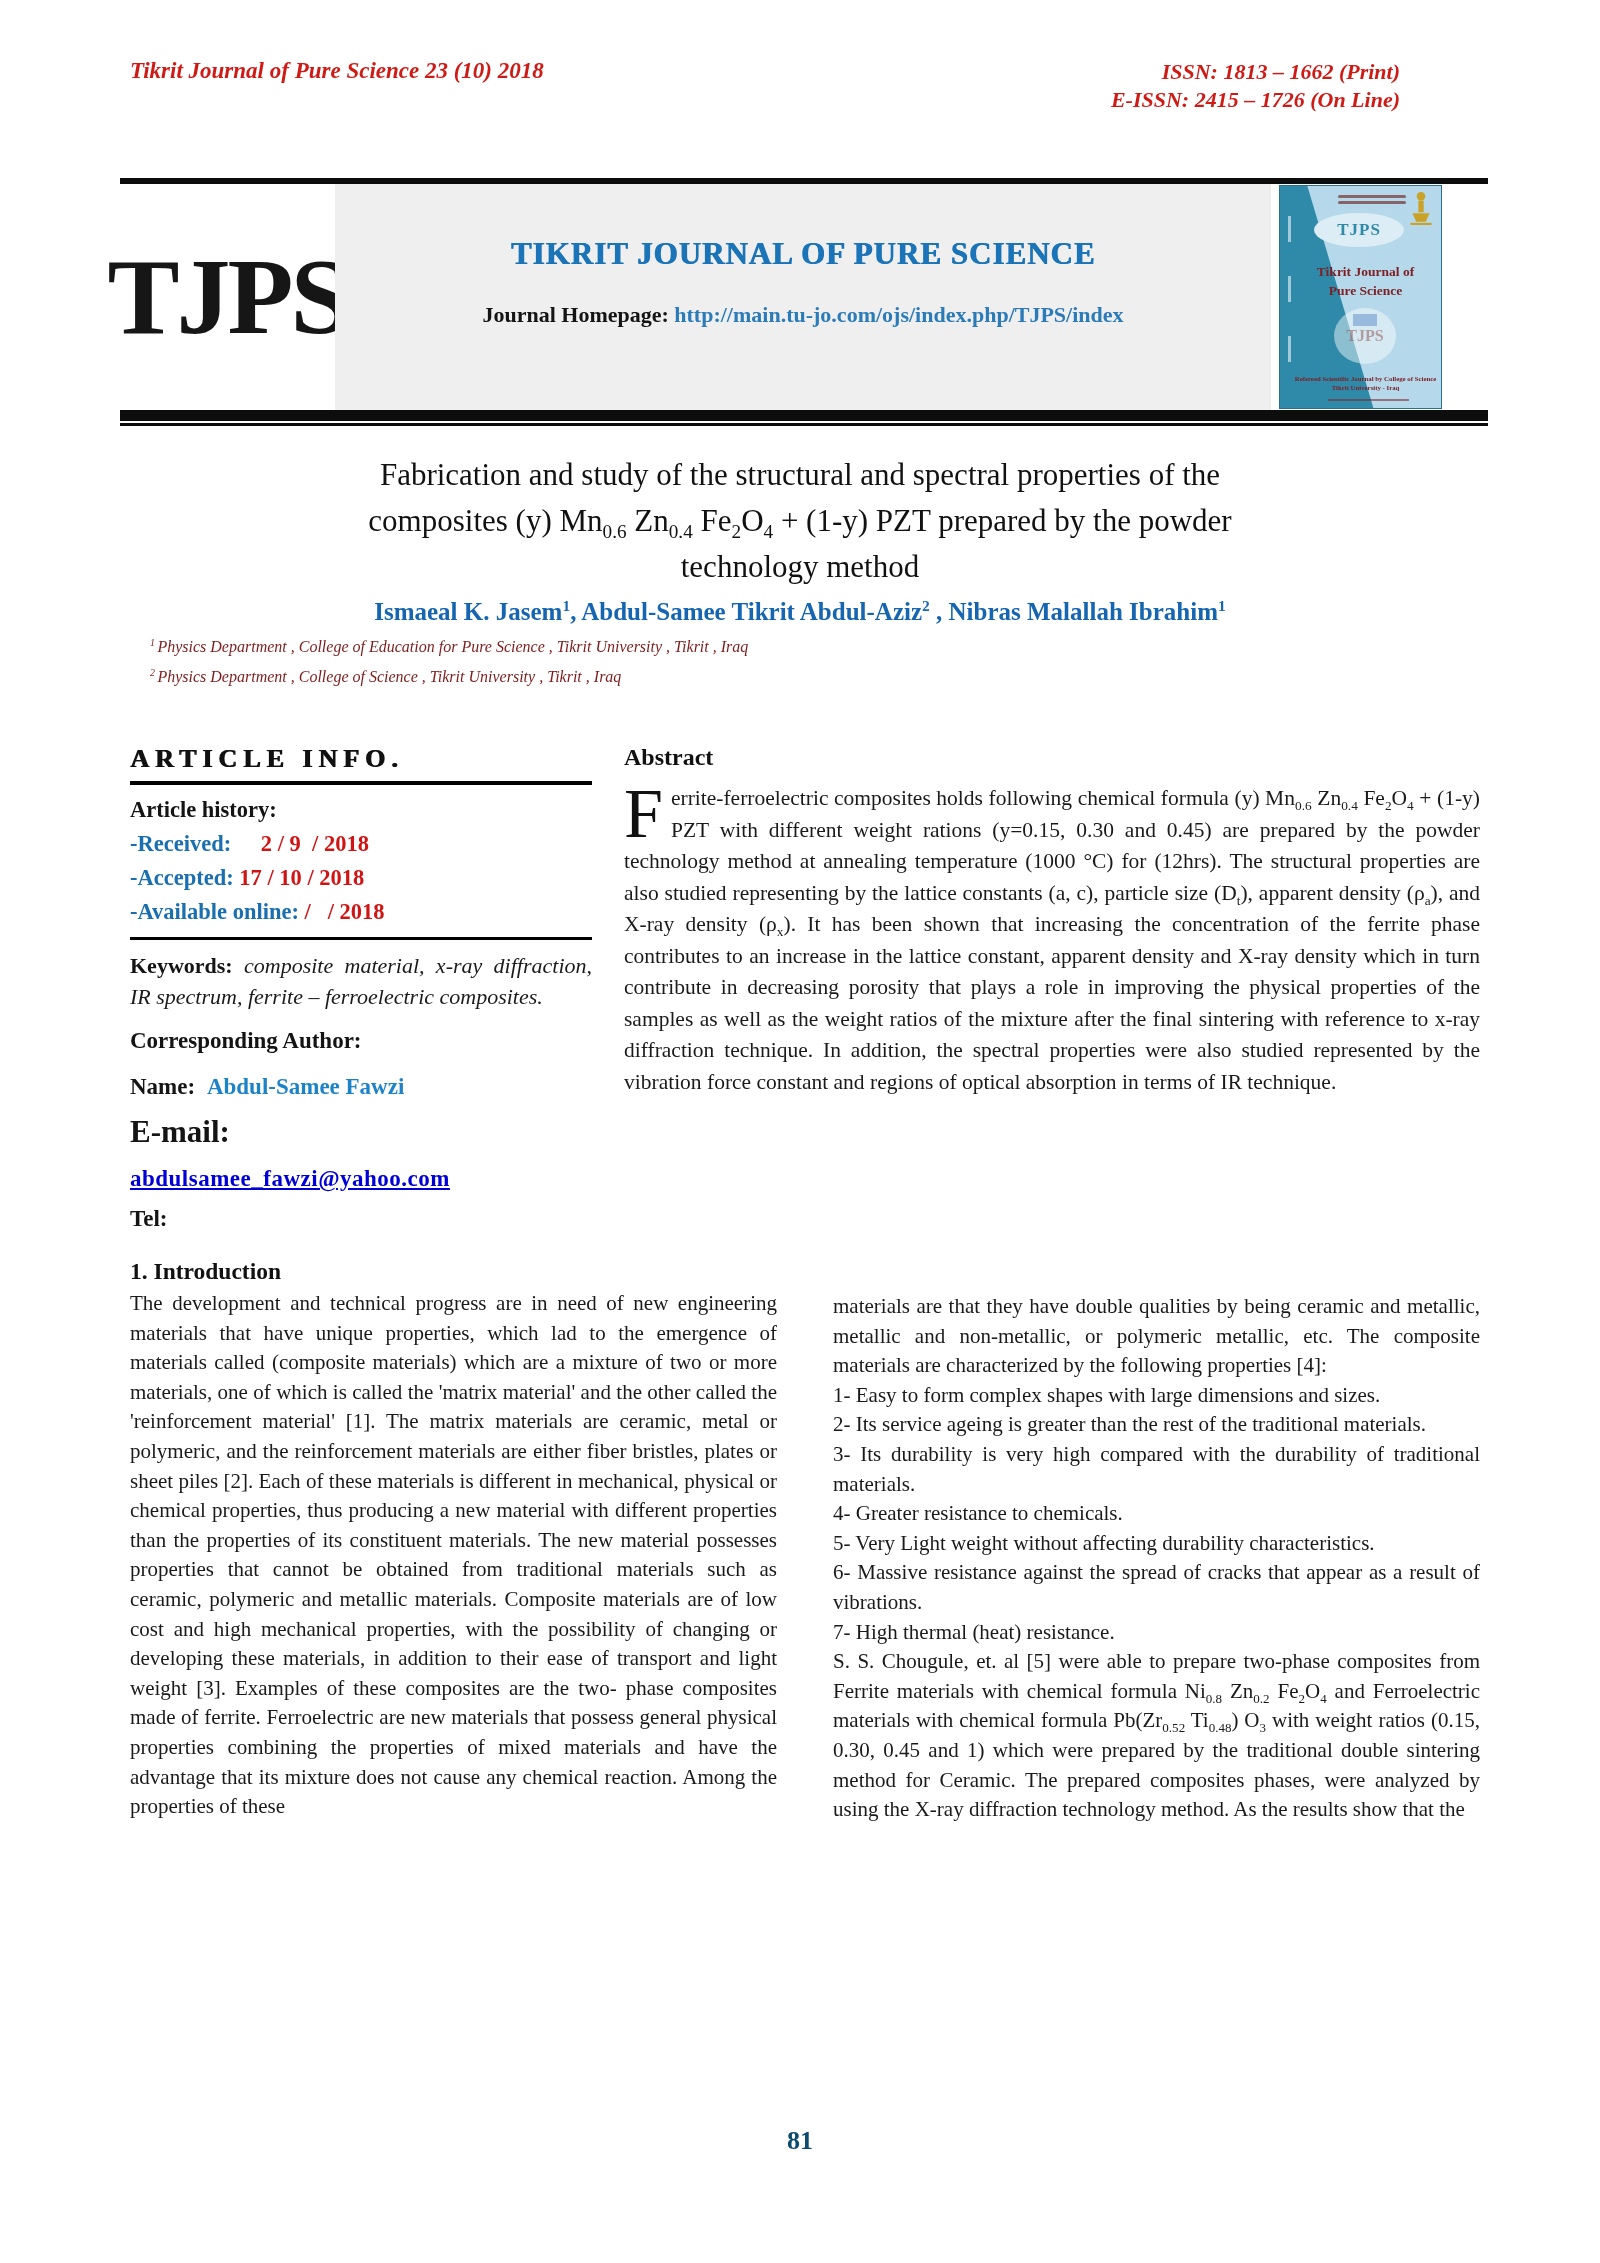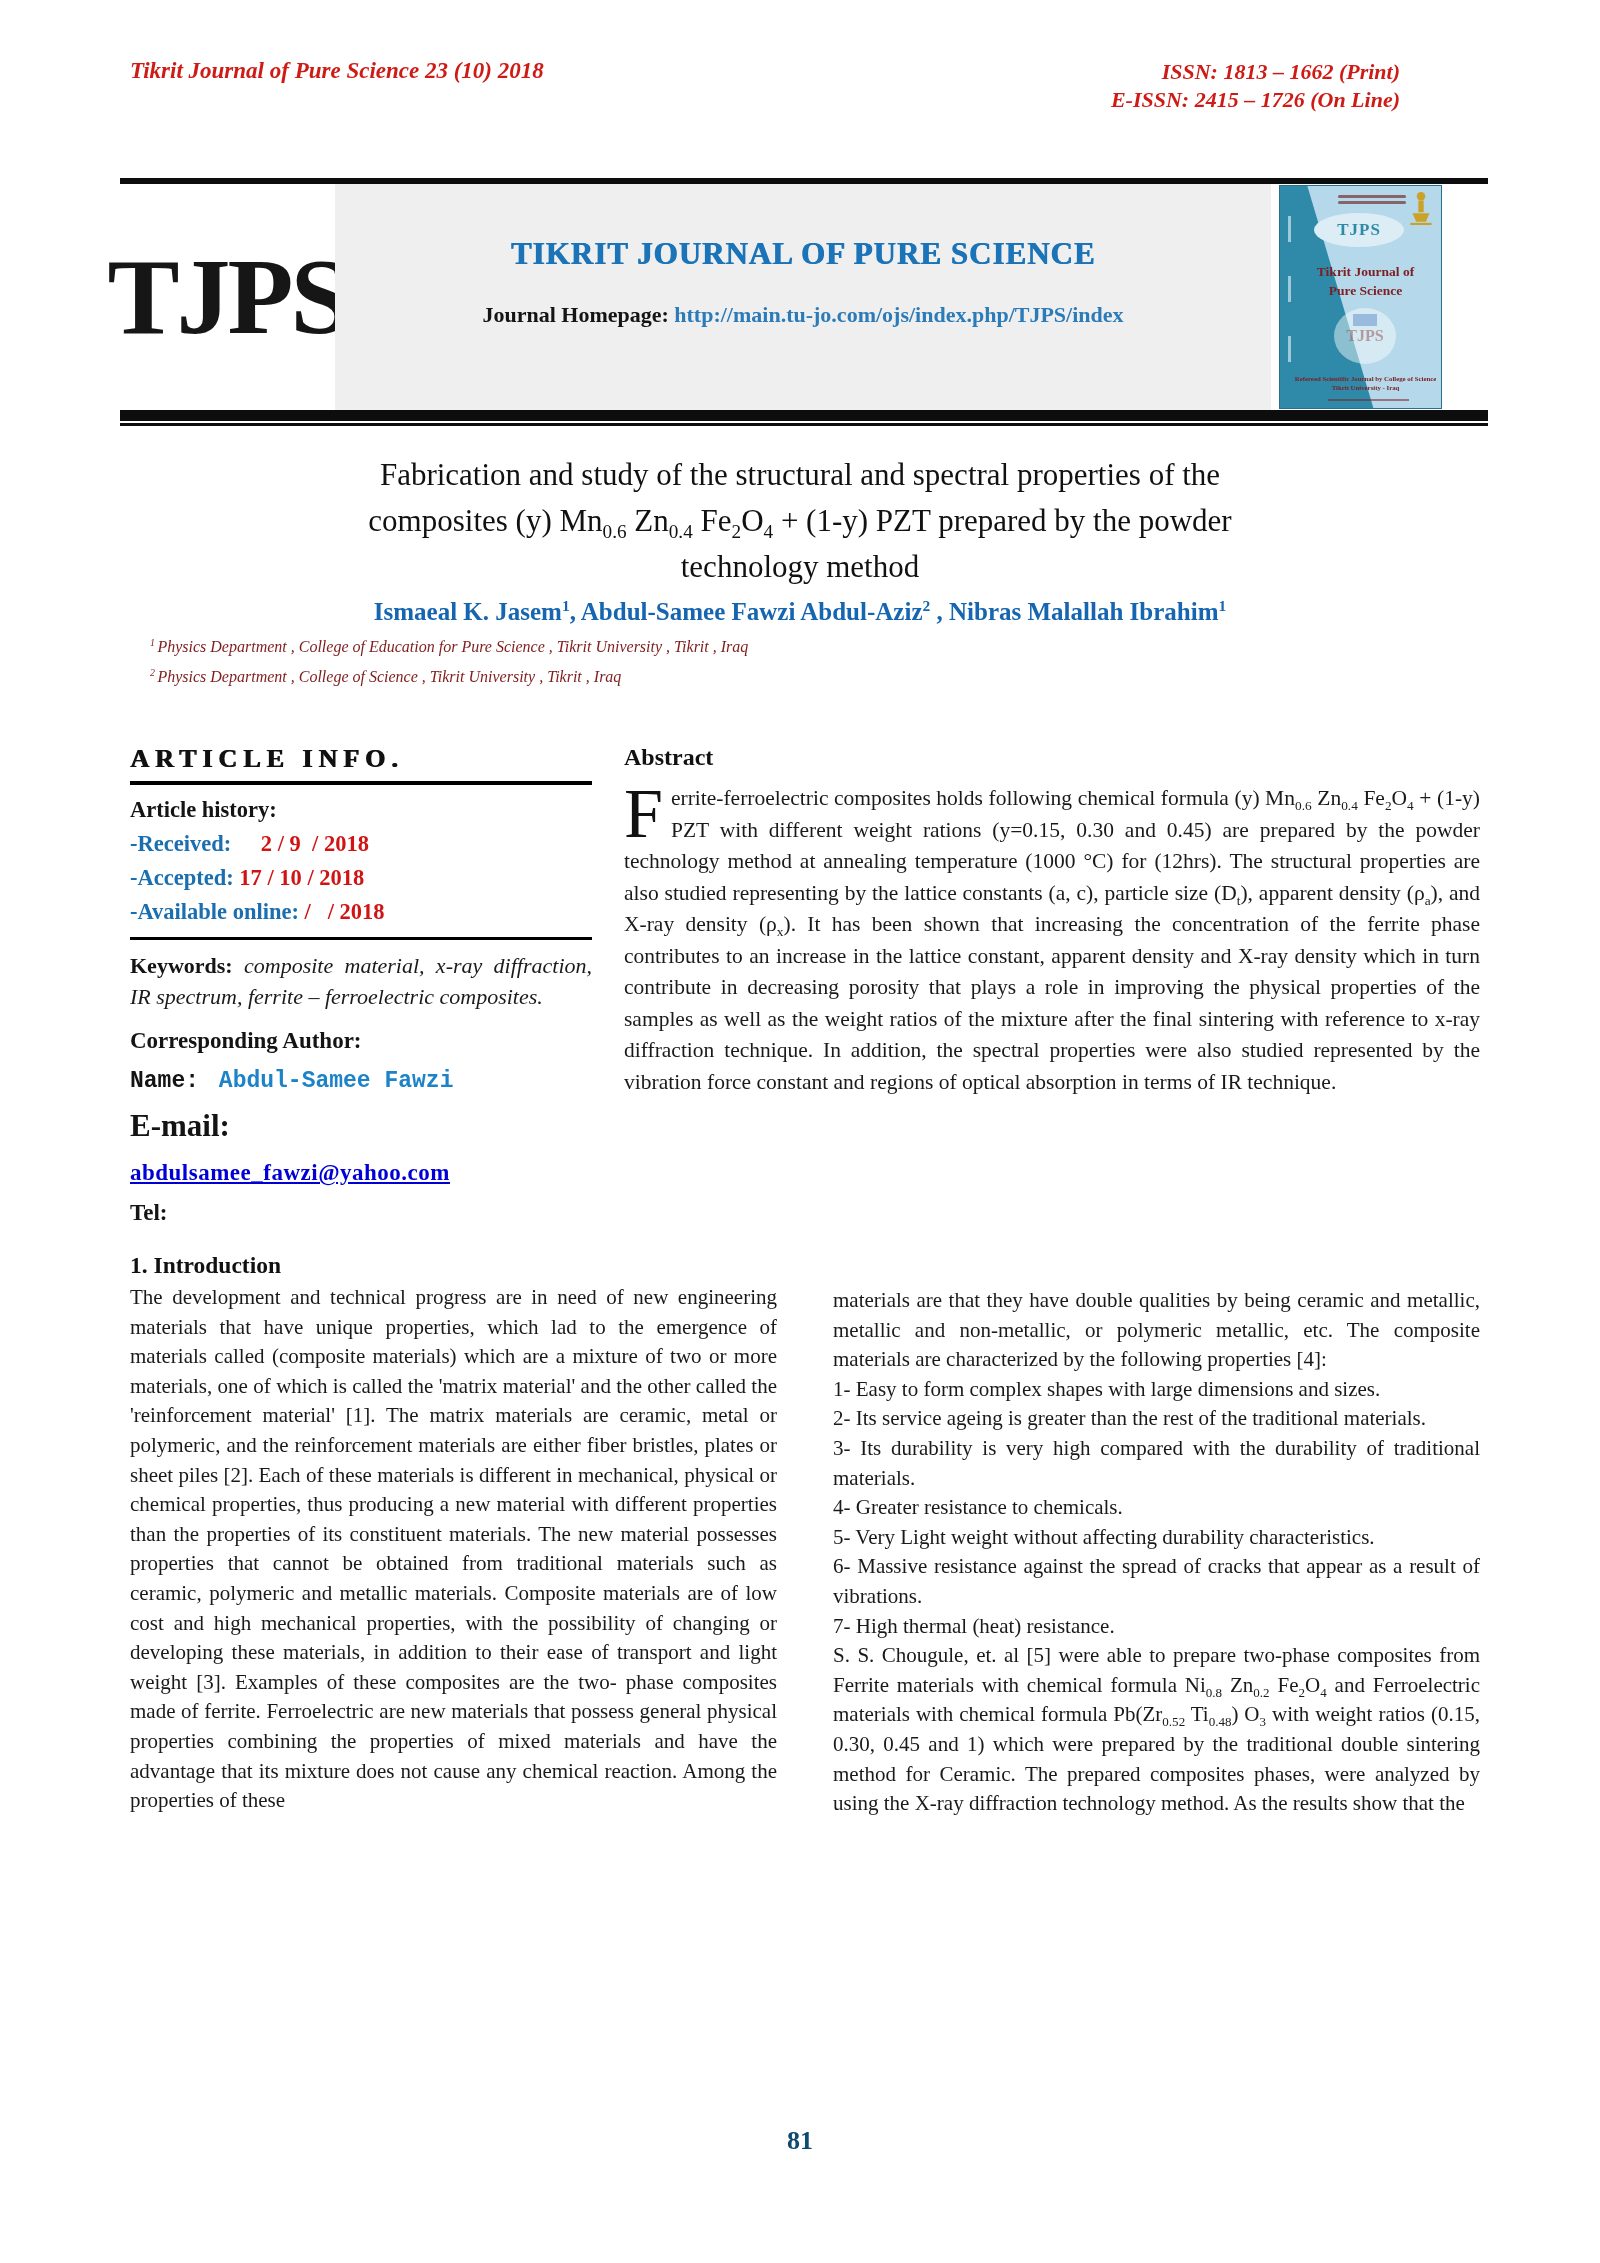--- a/index.html
+++ b/index.html
@@ -64,21 +64,21 @@
   .ai-line{font-size:22.5px;font-weight:bold;line-height:34px;}
   .lbl-black{color:#141414;}
   .lbl-blue{color:#1a6fb0;}
   .val-red{color:#d01414;white-space:pre;}
   .val-received{margin-left:24px;}
   .history-block{border-bottom:3px solid #000;padding-bottom:8px;margin-bottom:10px;}
   .keywords{font-size:22px;line-height:31px;text-align:justify;margin:0;}
   .keywords .kw-label{font-weight:bold;color:#141414;}
   .keywords .kw-text{font-style:italic;}
   .corr{margin-top:16px;font-size:23px;font-weight:bold;color:#141414;}
-  .name-row{margin-top:14px;font-size:23px;font-weight:bold;font-family:Liberation Mono, monospace;}
+  .name-row{margin-top:20px;font-size:23px;font-weight:bold;}
   .name-val{color:#1d83c8;margin-left:6px;}
   .email-label{margin-top:14px;font-size:31px;font-weight:bold;color:#141414;}
   .email-link{display:inline-block;margin-top:16px;font-size:23px;font-weight:bold;color:#0000d6;
               text-decoration:underline;letter-spacing:0.5px;}
   .tel{margin-top:14px;font-size:23px;font-weight:bold;color:#141414;}
 
   .abstract h2{margin:0 0 12px 0;font-size:24px;font-weight:bold;color:#111;}
   .abstract p{margin:0;font-size:21.5px;line-height:31.5px;text-align:justify;}
   .dropcap{float:left;font-size:70px;line-height:54px;padding:4px 8px 0 0;font-weight:normal;color:#111;}
 
@@ -149,21 +149,21 @@
     <div class="rule-bottom-thick"></div>
     <div class="rule-bottom-thin"></div>
   </div>
 
   <div class="title-block">
     <div>Fabrication and study of the structural and spectral properties of the</div>
     <div><span>composites (y) Mn</span><sub>0.6</sub><span> Zn</span><sub>0.4</sub><span> Fe</span><sub>2</sub><span>O</span><sub>4</sub><span> + (1-y) PZT prepared by the powder</span></div>
     <div>technology method</div>
   </div>
 
-  <div class="authors"><span>Ismaeal K. Jasem</span><sup>1</sup><span>,  Abdul-Samee Fawzi Abdul-Aziz</span><sup>2</sup><span> , Nibras Malallah Ibrahim</span><sup>1</sup></div>
+  <div class="authors"><span>Ismaeal K. Jasem</span><sup>1</sup><span>,  Abdul-Samee Tikrit Abdul-Aziz</span><sup>2</sup><span> , Nibras Malallah Ibrahim</span><sup>1</sup></div>
 
   <div class="affiliations">
     <div><sup>1 </sup><span>Physics Department , College of Education for Pure Science , Tikrit University , Tikrit , Iraq</span></div>
     <div><sup>2 </sup><span>Physics Department , College of Science , Tikrit University , Tikrit , Iraq</span></div>
   </div>
 
   <div class="info-grid">
     <aside>
       <h2 class="ai-heading">ARTICLE INFO.</h2>
       <div class="history-block">

